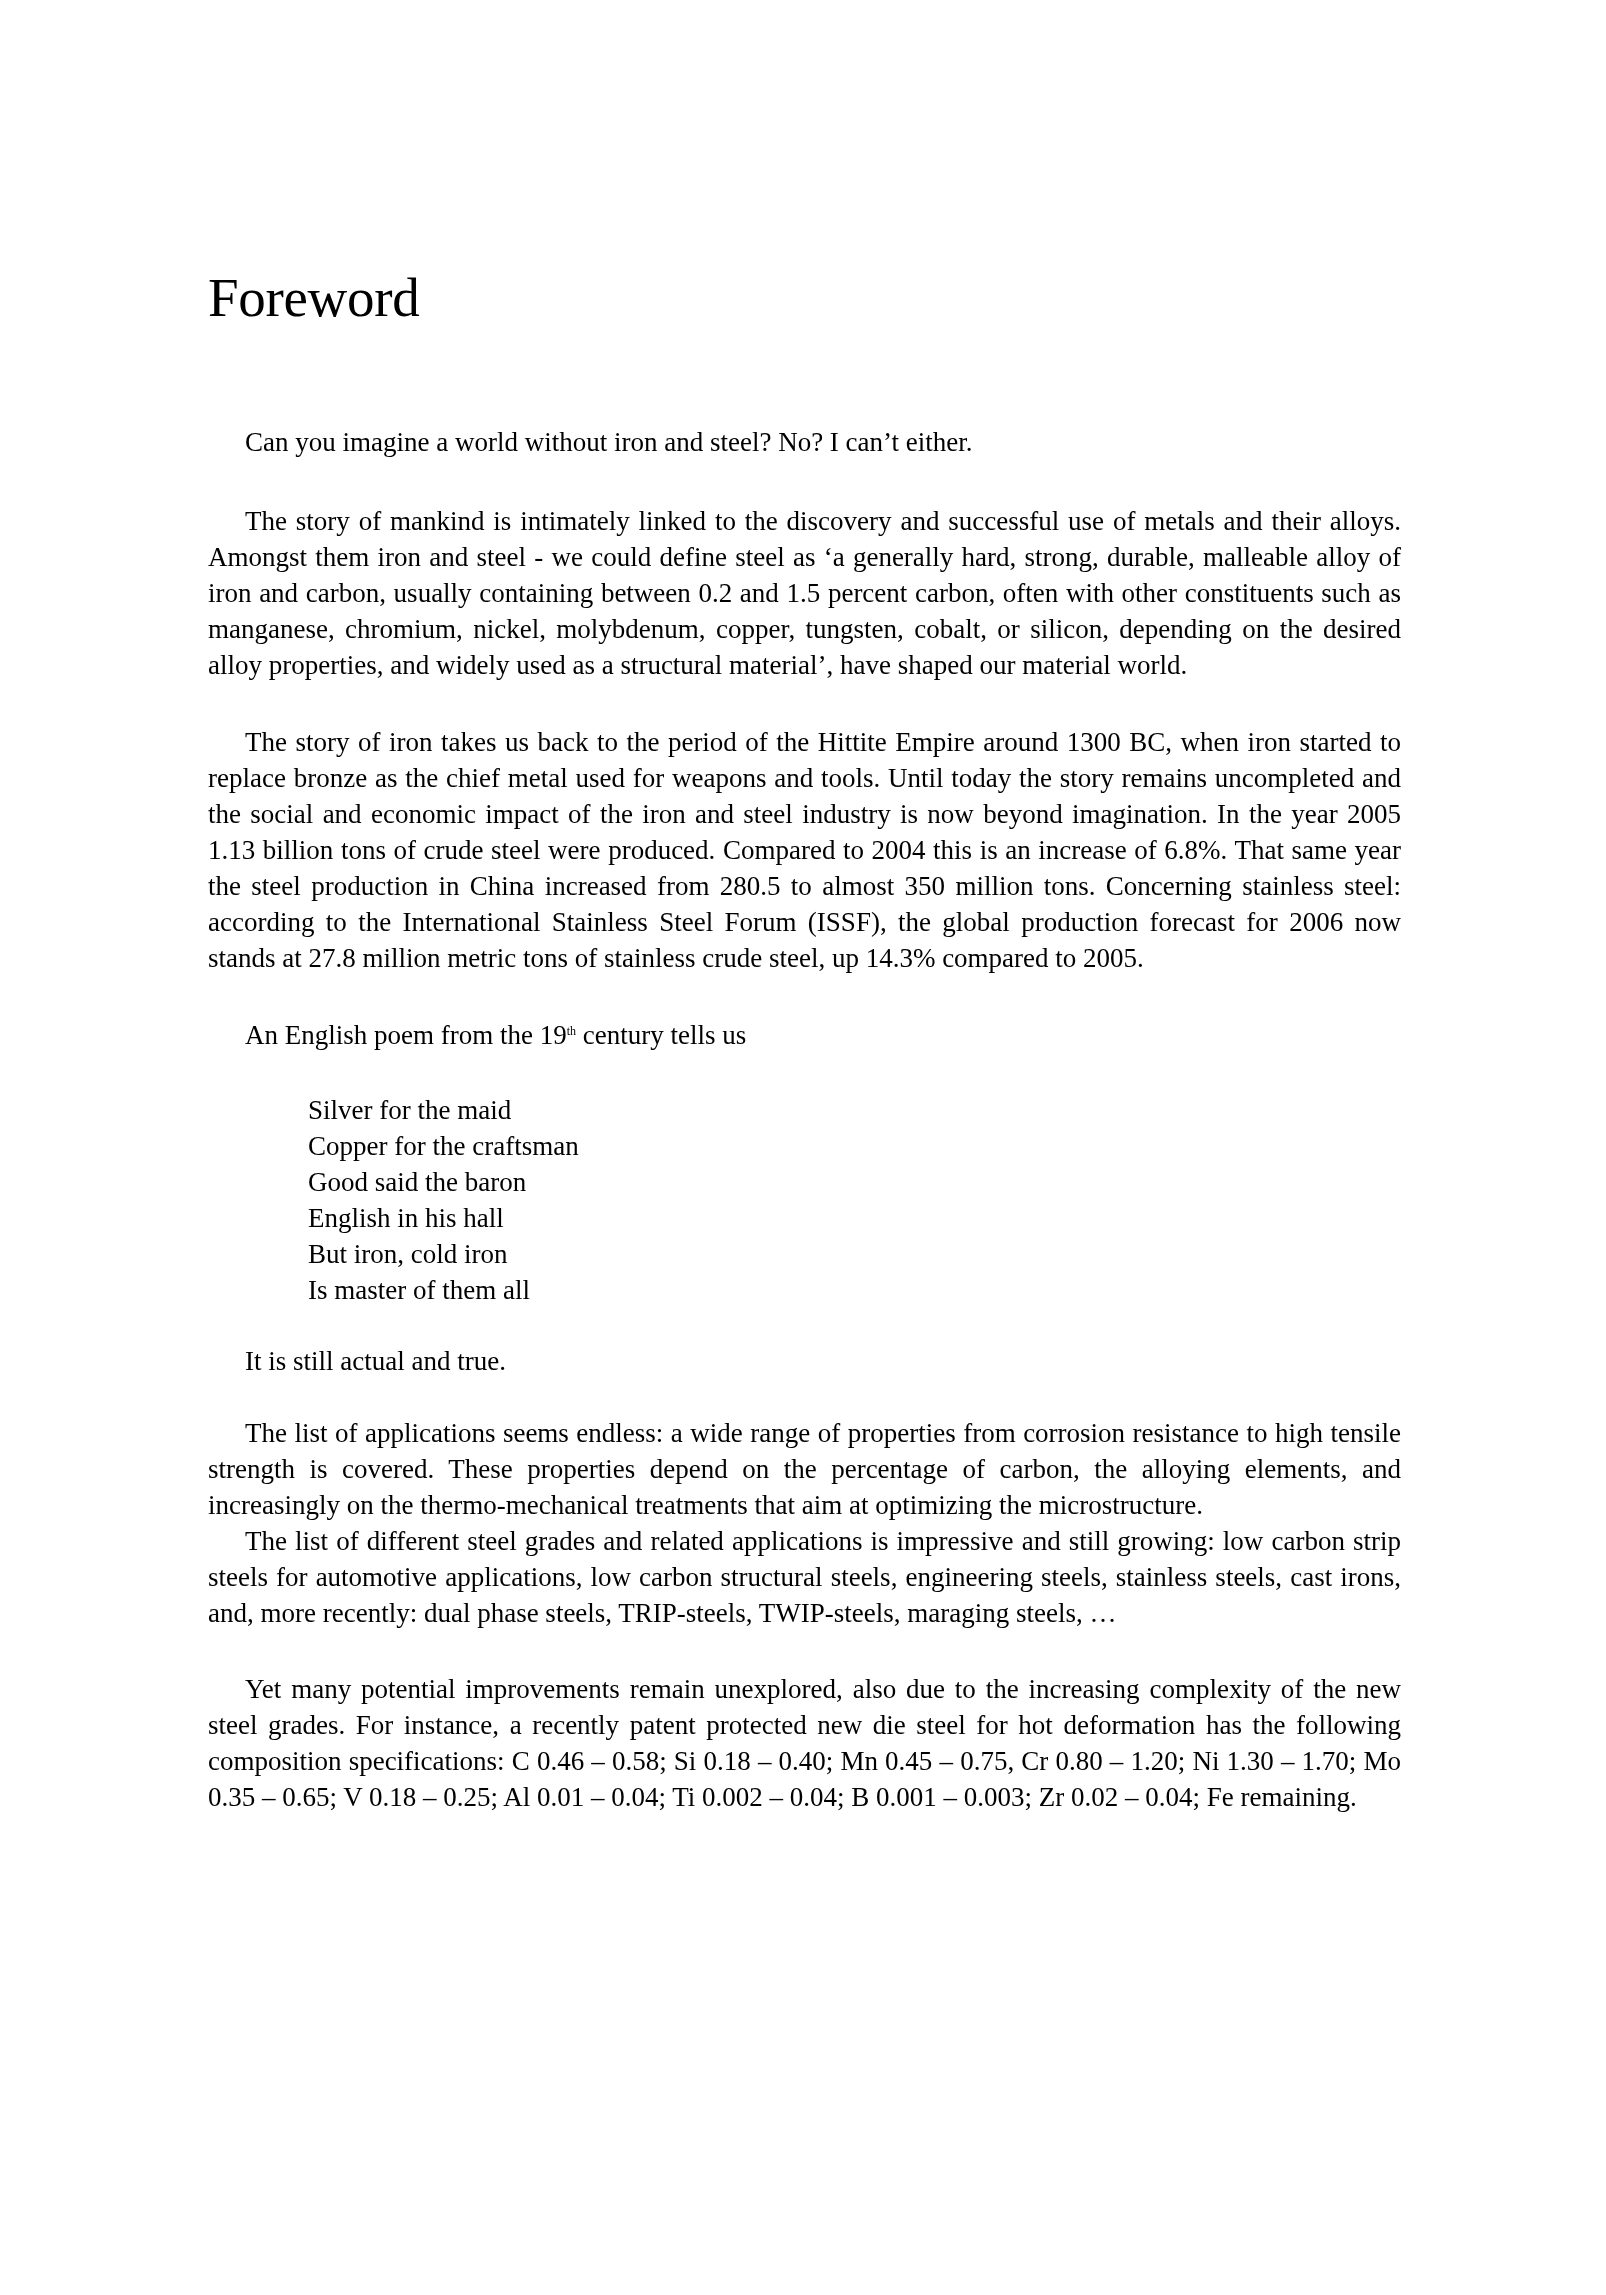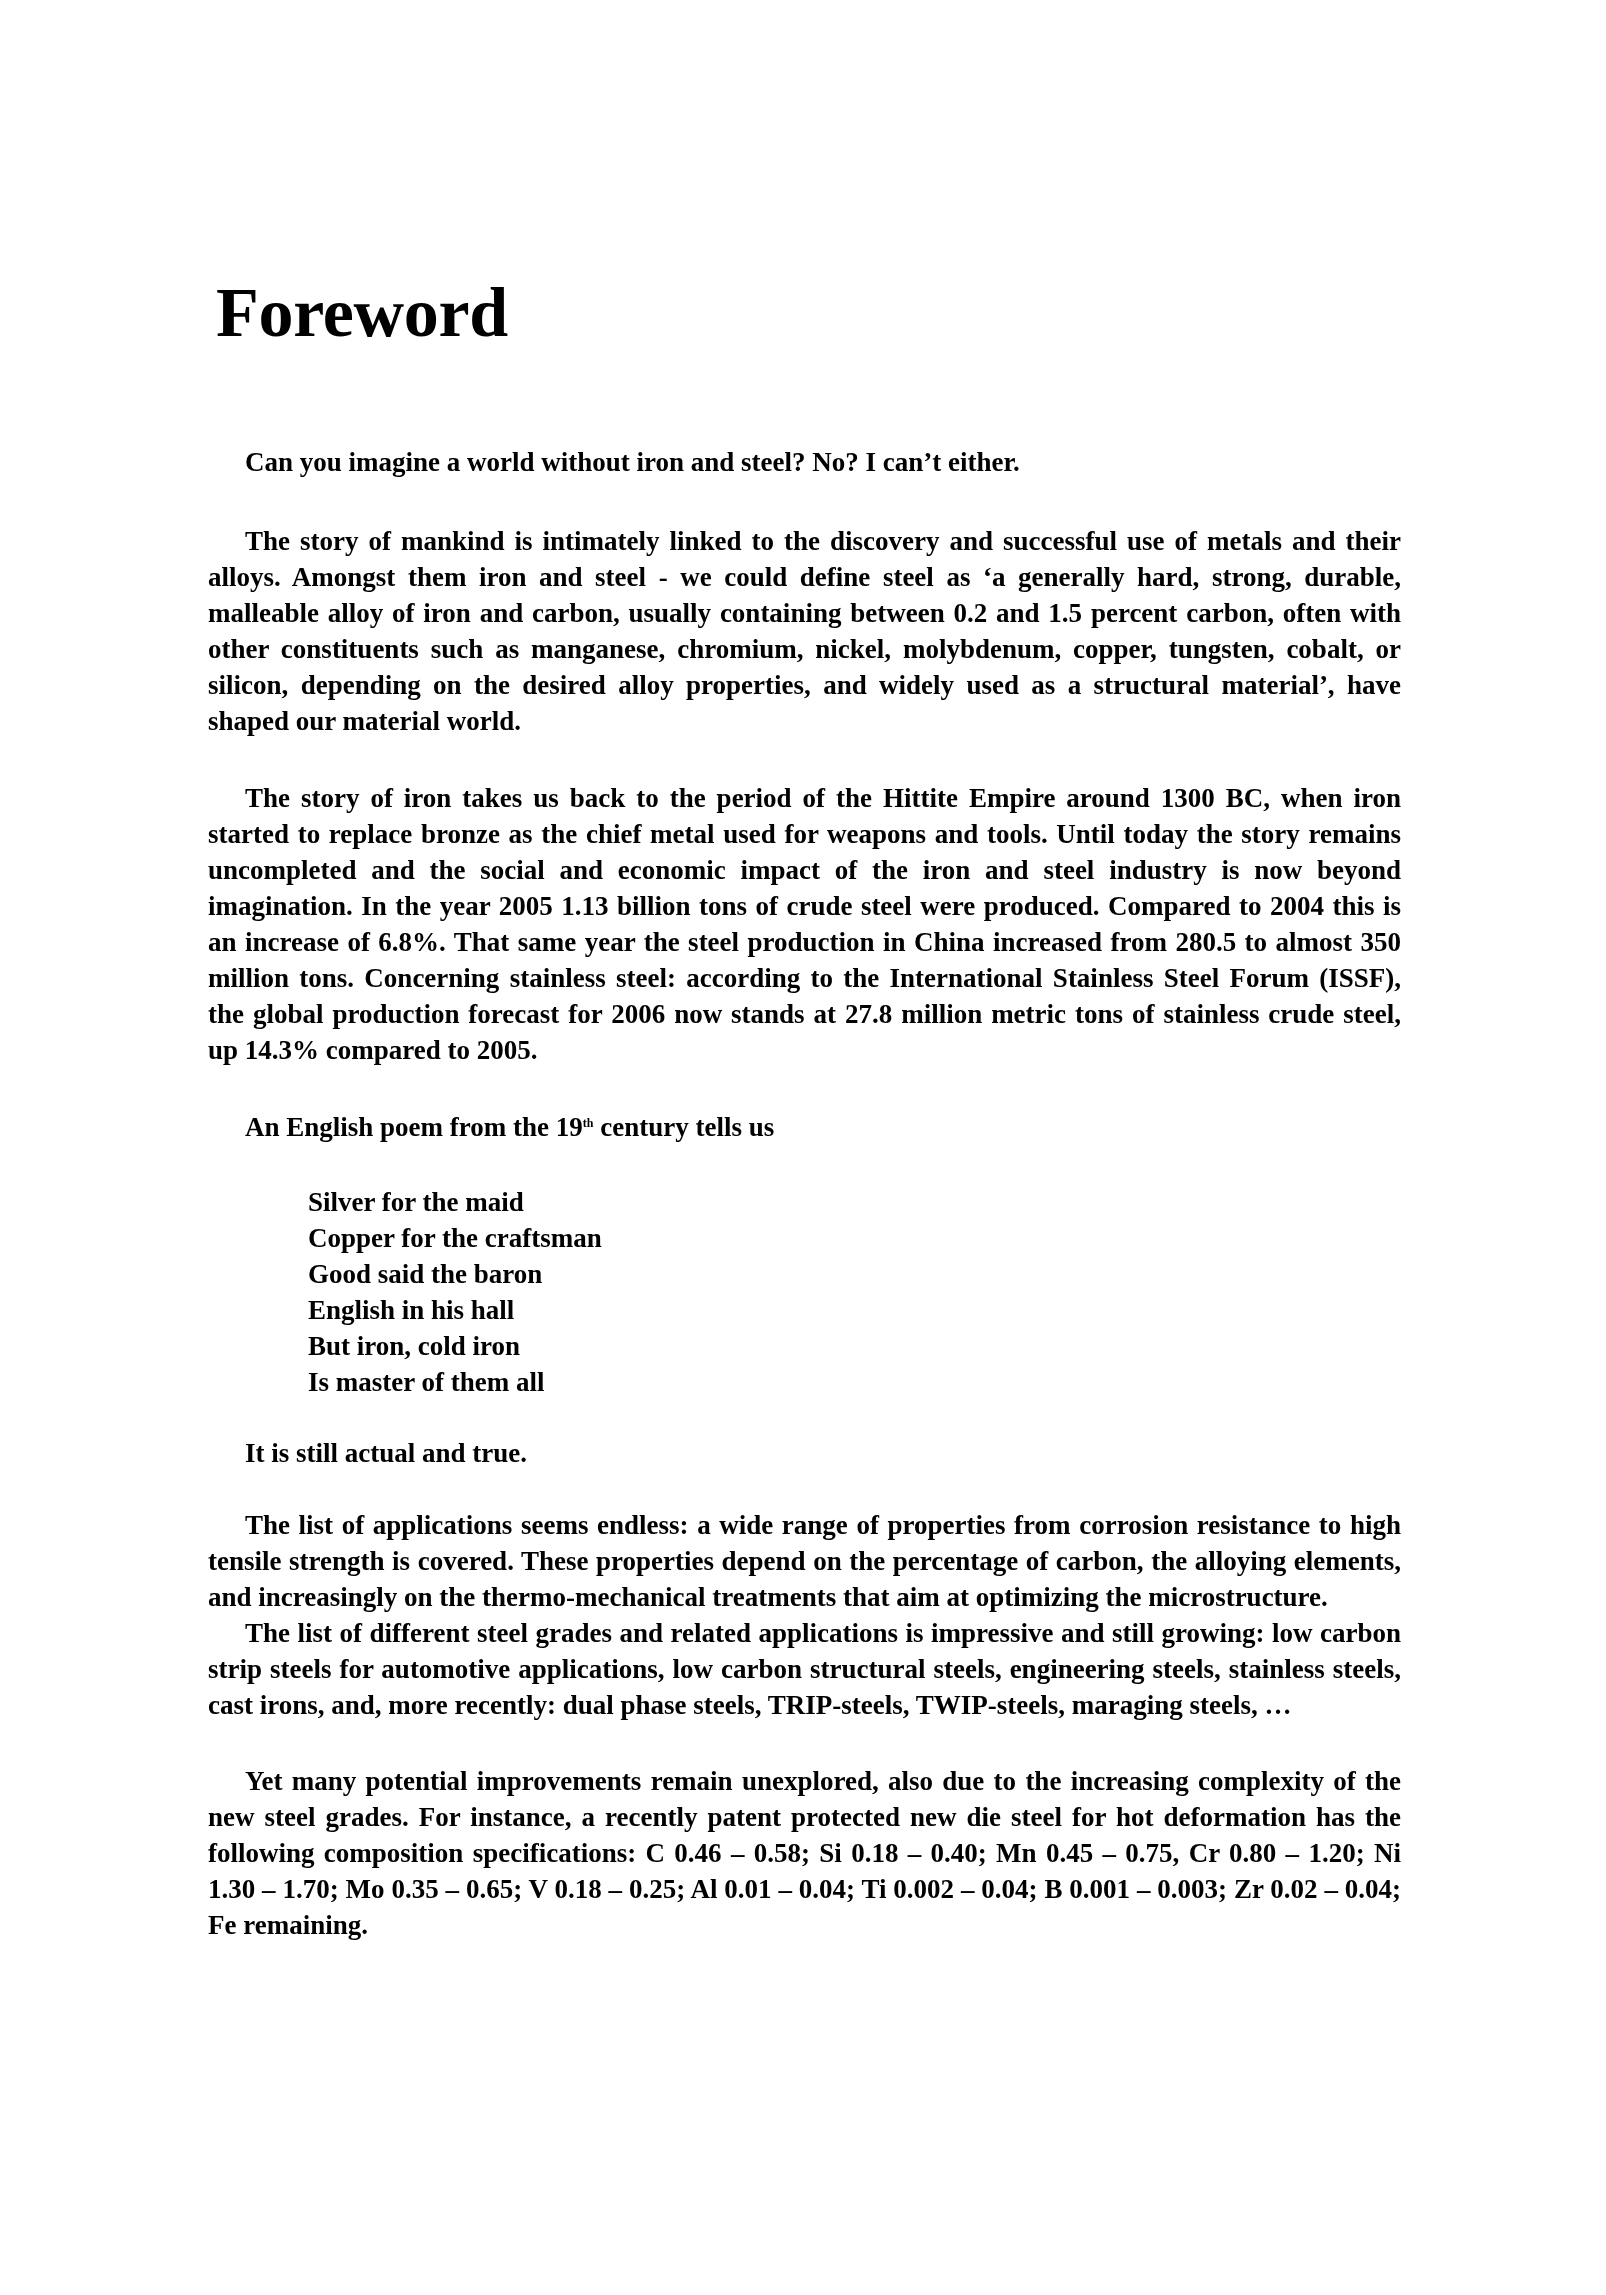--- a/index.html
+++ b/index.html
@@ -18,34 +18,33 @@
     .page {
       position: absolute;
       left: 208px;
       top: 0;
       width: 1193px;
     }
     .title {
       position: absolute;
       top: 270px;
       left: 0;
-      margin: 8px;
-      font-size: 70px;
-      font-weight: bold;
+      margin: 0;
+      font-size: 55px;
+      font-weight: normal;
       line-height: 1;
       letter-spacing: -0.3px;
     }
     .body-text {
       position: absolute;
-      top: 444px;
+      top: 424px;
       left: 0;
       width: 1193px;
       font-size: 27px;
       line-height: 36px;
-      font-weight: bold;
     }
     .para {
       margin: 0;
       text-align: justify;
       text-indent: 37px;
     }
     .gap {
       height: 36px;
     }
     .poem {

